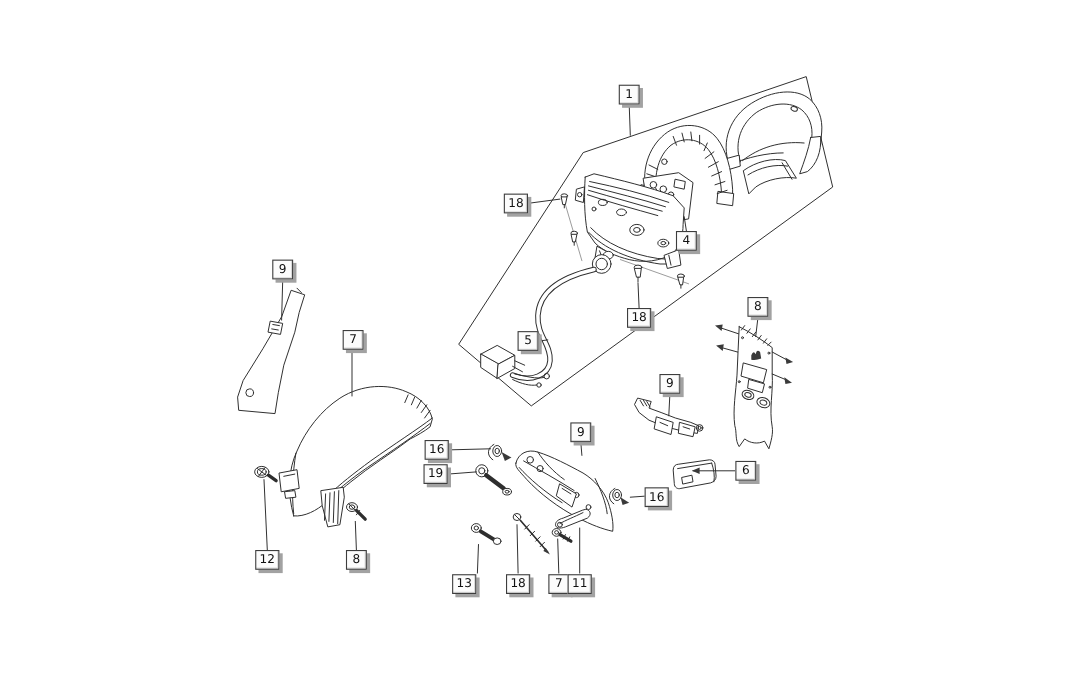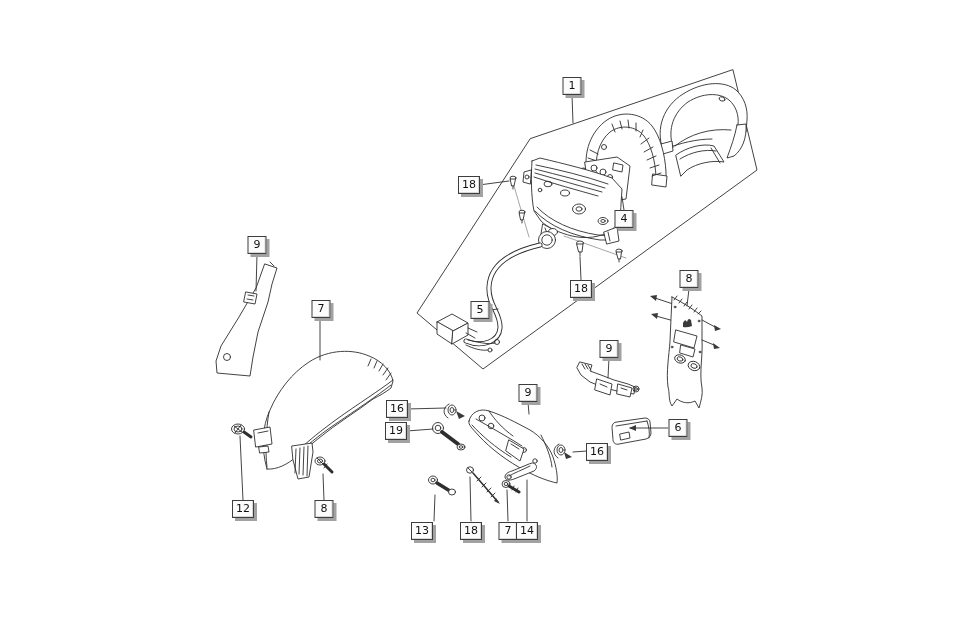--- a/index.html
+++ b/index.html
@@ -343,15 +343,15 @@
 <div class="callout" style="left:528px;top:393px">9</div>
 <div class="callout" style="left:397px;top:409px">16</div>
 <div class="callout" style="left:678px;top:428px">6</div>
 <div class="callout" style="left:396px;top:431px">19</div>
 <div class="callout" style="left:597px;top:452px">16</div>
 <div class="callout" style="left:243px;top:509px">12</div>
 <div class="callout" style="left:324px;top:509px">8</div>
 <div class="callout" style="left:422px;top:531px">13</div>
 <div class="callout" style="left:471px;top:531px">18</div>
 <div class="callout" style="left:508px;top:531px">7</div>
-<div class="callout" style="left:527px;top:531px">14</div>
+<div class="callout" style="left:527px;top:531px">11</div>
 
 </div>
 
 </body></html>

